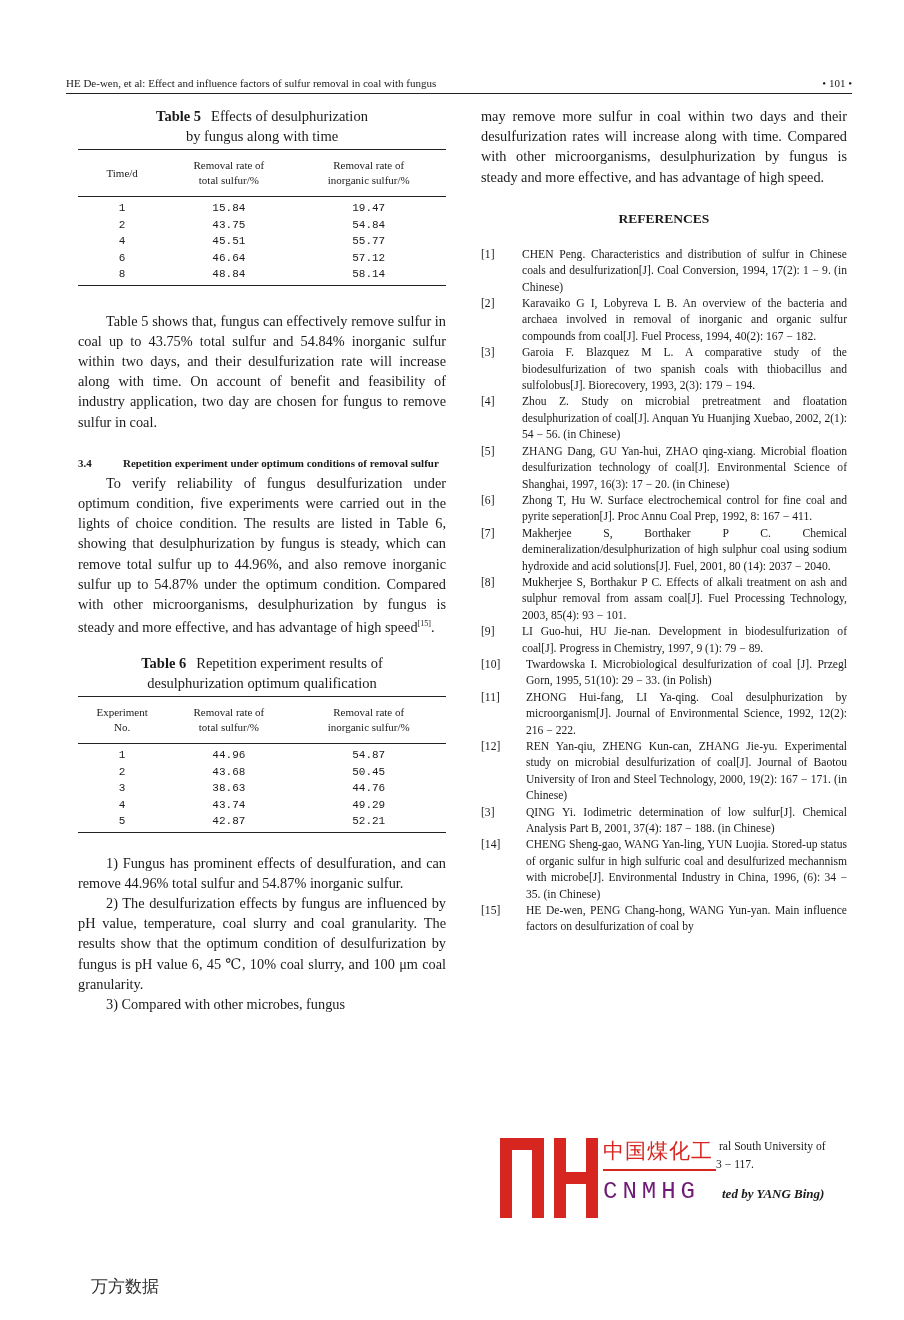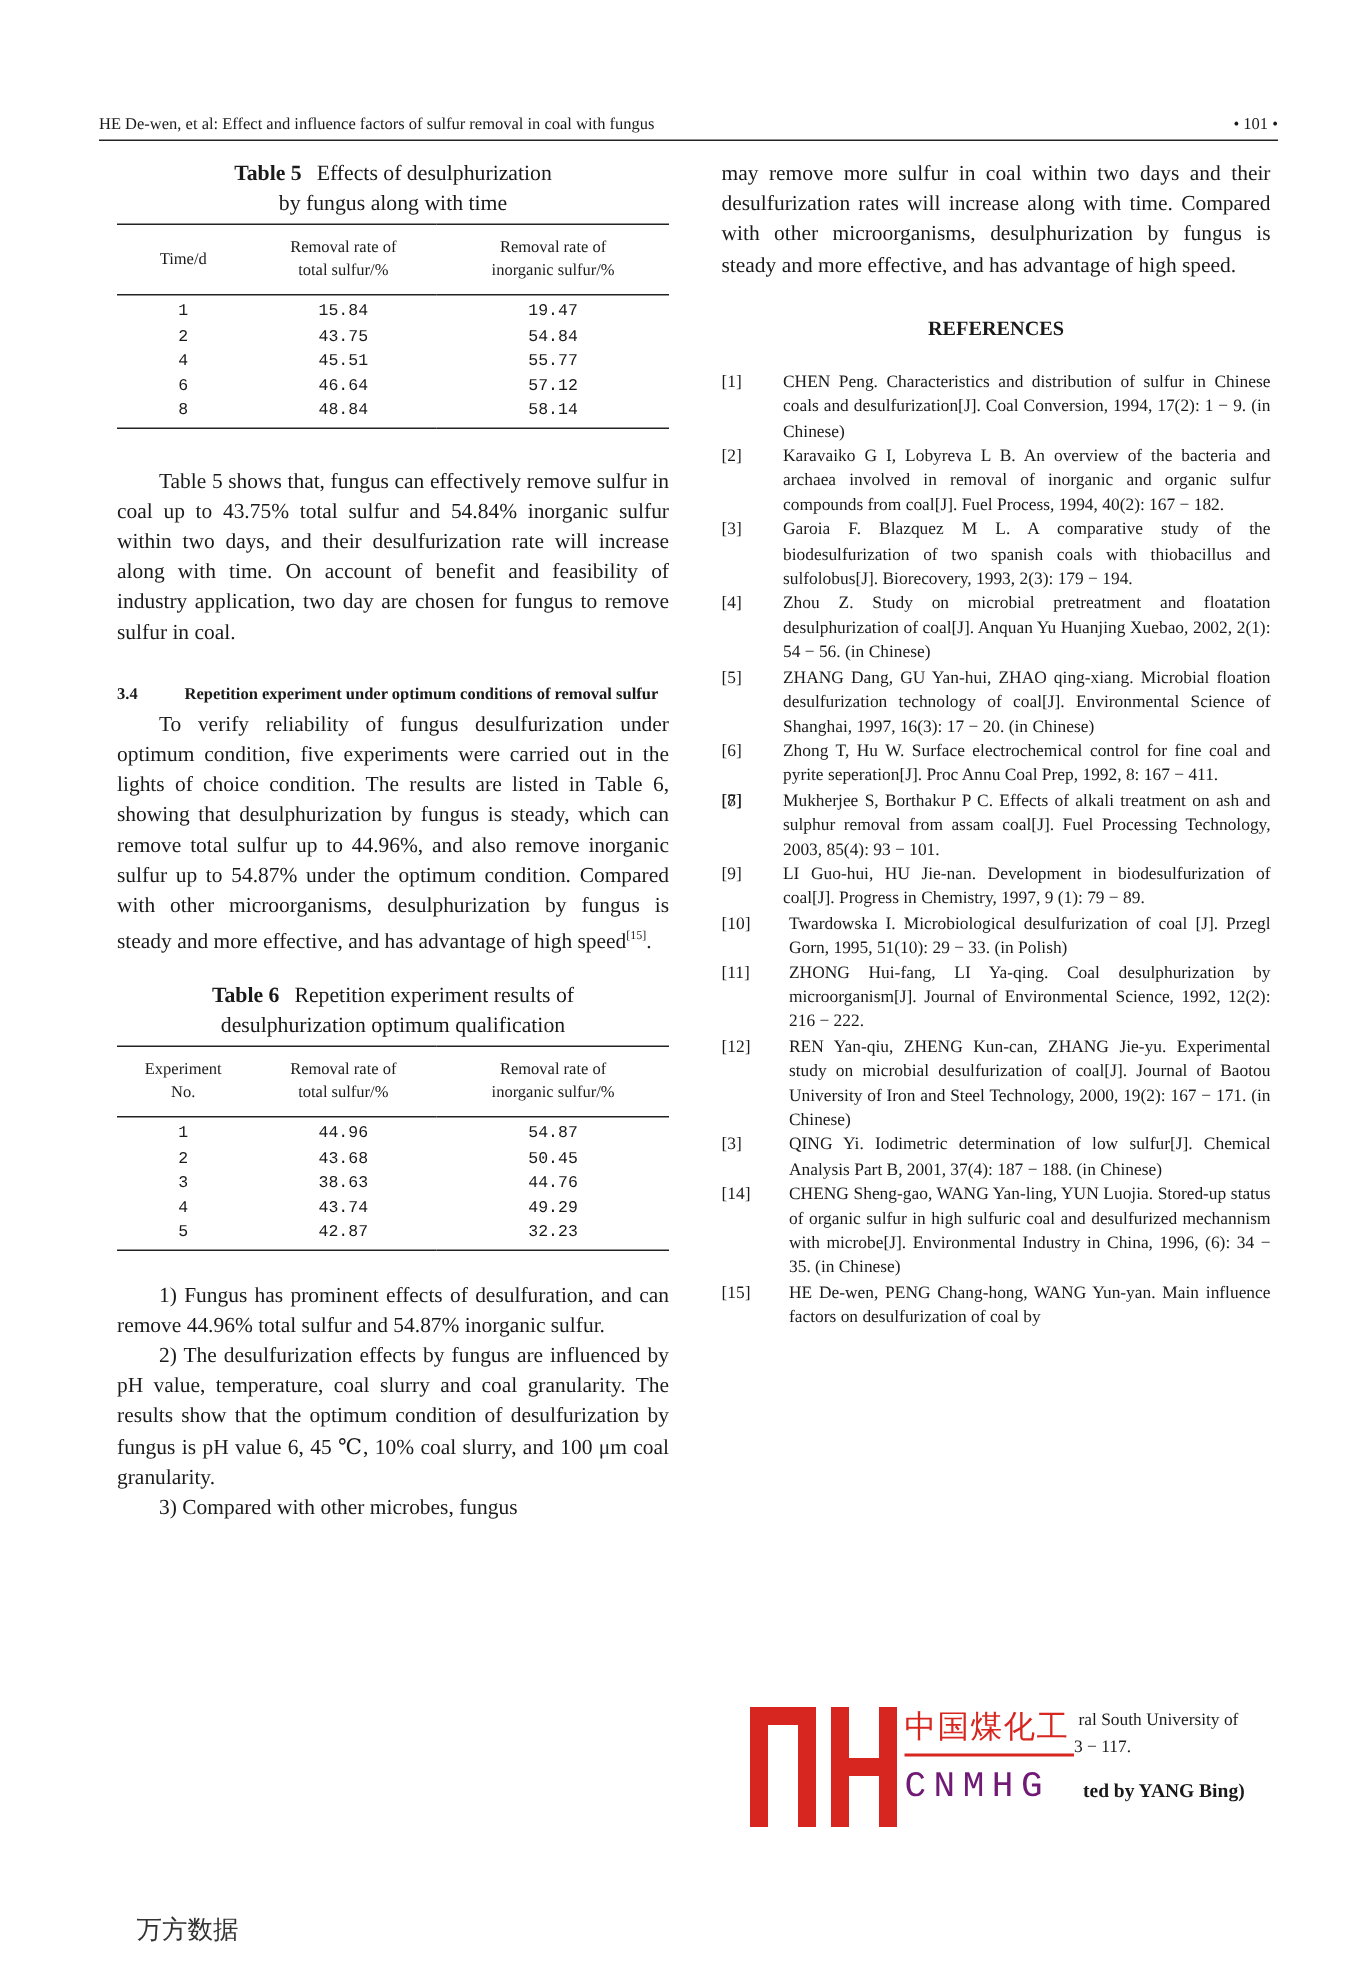--- a/index.html
+++ b/index.html
@@ -145,21 +145,21 @@
             <td>44.76</td>
           </tr>
           <tr>
             <td>4</td>
             <td>43.74</td>
             <td>49.29</td>
           </tr>
           <tr>
             <td>5</td>
             <td>42.87</td>
-            <td>32.23</td>
+            <td>52.21</td>
           </tr>
         </tbody>
     </table>
   </div>
 
   <div style="margin-top:20px" id="concl-items">
       <p class="body indent">1) Fungus has prominent effects of desulfuration, and can remove 44.96% total sulfur and 54.87% inorganic sulfur.</p>
       <p class="body indent">2) The desulfurization effects by fungus are influenced by pH value, temperature, coal slurry and coal granularity. The results show that the optimum condition of desulfurization by fungus is pH value 6, 45 ℃, 10% coal slurry, and 100 μm coal granularity.</p>
       <p class="body indent">3) Compared with other microbes, fungus</p>
     </div>
@@ -168,21 +168,21 @@
 <div class="col-right">
   <p class="body">may remove more sulfur in coal within two days and their desulfurization rates will increase along with time. Compared with other microorganisms, desulphurization by fungus is steady and more effective, and has advantage of high speed.</p>
   <p class="refs-title" style="margin-top:24px">REFERENCES</p>
   <div style="margin-top:20px" id="ref-list">
       <p class="ref"><span class="rnum">[1]</span><span>CHEN Peng. Characteristics and distribution of sulfur in Chinese coals and desulfurization[J]. Coal Conversion, 1994, 17(2): 1 − 9. (in Chinese)</span></p>
       <p class="ref"><span class="rnum">[2]</span><span>Karavaiko G I, Lobyreva L B. An overview of the bacteria and archaea involved in removal of inorganic and organic sulfur compounds from coal[J]. Fuel Process, 1994, 40(2): 167 − 182.</span></p>
       <p class="ref"><span class="rnum">[3]</span><span>Garoia F. Blazquez M L. A comparative study of the biodesulfurization of two spanish coals with thiobacillus and sulfolobus[J]. Biorecovery, 1993, 2(3): 179 − 194.</span></p>
       <p class="ref"><span class="rnum">[4]</span><span>Zhou Z. Study on microbial pretreatment and floatation desulphurization of coal[J]. Anquan Yu Huanjing Xuebao, 2002, 2(1): 54 − 56. (in Chinese)</span></p>
       <p class="ref"><span class="rnum">[5]</span><span>ZHANG Dang, GU Yan-hui, ZHAO qing-xiang. Microbial floation desulfurization technology of coal[J]. Environmental Science of Shanghai, 1997, 16(3): 17 − 20. (in Chinese)</span></p>
       <p class="ref"><span class="rnum">[6]</span><span>Zhong T, Hu W. Surface electrochemical control for fine coal and pyrite seperation[J]. Proc Annu Coal Prep, 1992, 8: 167 − 411.</span></p>
-      <p class="ref"><span class="rnum">[7]</span></p>
+      <p class="ref"><span class="rnum">[7]</span><span>Makherjee S, Borthaker P C. Chemical demineralization/desulphurization of high sulphur coal using sodium hydroxide and acid solutions[J]. Fuel, 2001, 80 (14): 2037 − 2040.</span></p>
       <p class="ref"><span class="rnum">[8]</span><span>Mukherjee S, Borthakur P C. Effects of alkali treatment on ash and sulphur removal from assam coal[J]. Fuel Processing Technology, 2003, 85(4): 93 − 101.</span></p>
       <p class="ref"><span class="rnum">[9]</span><span>LI Guo-hui, HU Jie-nan. Development in biodesulfurization of coal[J]. Progress in Chemistry, 1997, 9 (1): 79 − 89.</span></p>
       <p class="ref wide"><span class="rnum">[10]</span><span>Twardowska I. Microbiological desulfurization of coal [J]. Przegl Gorn, 1995, 51(10): 29 − 33. (in Polish)</span></p>
       <p class="ref wide"><span class="rnum">[11]</span><span>ZHONG Hui-fang, LI Ya-qing. Coal desulphurization by microorganism[J]. Journal of Environmental Science, 1992, 12(2): 216 − 222.</span></p>
       <p class="ref wide"><span class="rnum">[12]</span><span>REN Yan-qiu, ZHENG Kun-can, ZHANG Jie-yu. Experimental study on microbial desulfurization of coal[J]. Journal of Baotou University of Iron and Steel Technology, 2000, 19(2): 167 − 171. (in Chinese)</span></p>
       <p class="ref wide"><span class="rnum">[3]</span><span>QING Yi. Iodimetric determination of low sulfur[J]. Chemical Analysis Part B, 2001, 37(4): 187 − 188. (in Chinese)</span></p>
       <p class="ref wide"><span class="rnum">[14]</span><span>CHENG Sheng-gao, WANG Yan-ling, YUN Luojia. Stored-up status of organic sulfur in high sulfuric coal and desulfurized mechannism with microbe[J]. Environmental Industry in China, 1996, (6): 34 − 35. (in Chinese)</span></p>
       <p class="ref wide"><span class="rnum">[15]</span><span>HE De-wen, PENG Chang-hong, WANG Yun-yan. Main influence factors on desulfurization of coal by</span></p>
     </div>
 </div>
@@ -195,16 +195,16 @@
     <rect x="54" y="2" width="12" height="80" fill="#d6261f"></rect>
     <rect x="54" y="36" width="44" height="12" fill="#d6261f"></rect>
     <rect x="86" y="2" width="12" height="80" fill="#d6261f"></rect>
     <rect x="14" y="14" width="16" height="68" fill="#fff"></rect>
   </svg>
   <span class="wm-cn">中国煤化工</span>
   <span class="wm-overlay-text" style="left:219px; top:4px;">ral South University of</span>
   <div class="wm-line"></div>
   <span class="wm-overlay-text" style="left:216px; top:22px;">3 − 117.</span>
   <span class="wm-en">CNMHG</span>
-  <span class="wm-overlay-text" style="left:222px; top:50px; font-weight:bold; font-size:13px;">ted by YANG Bing)</span>
+  <span class="wm-overlay-text" style="left:222px; top:50px; font-weight:bold; font-size:13px;font-style:italic;">ted by YANG Bing)</span>
 </div>
 
 <div class="footer-mark">万方数据</div>
 
 </body></html>

